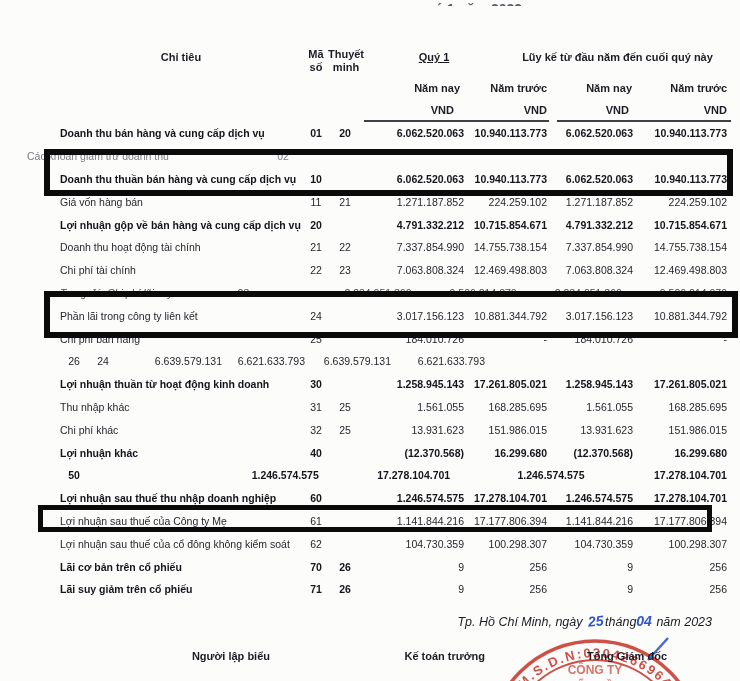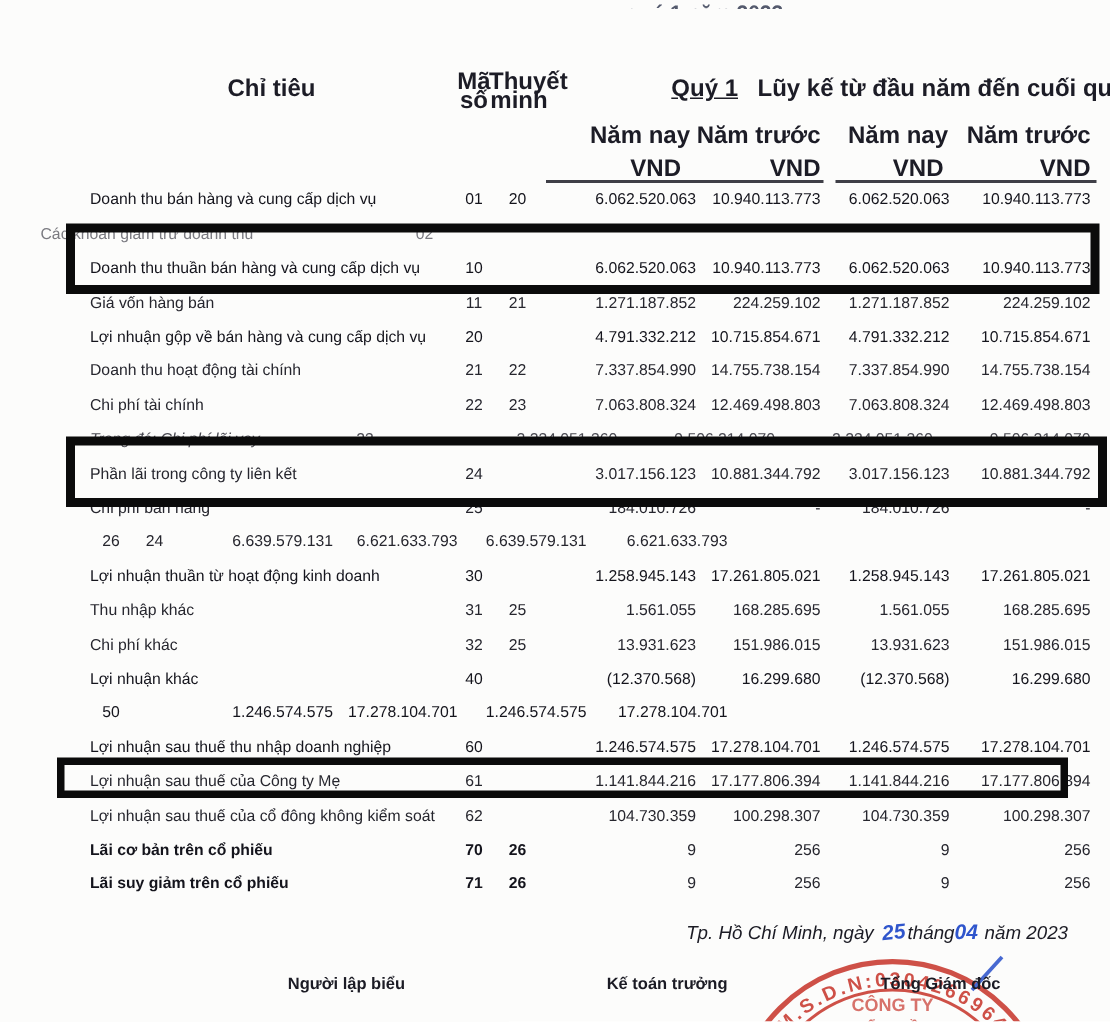--- a/index.html
+++ b/index.html
@@ -7,25 +7,25 @@
   body { font-family:"Liberation Sans", sans-serif; }
   .page {
     position:relative; width:740px; height:681px;
     background:#fcfcfb; overflow:hidden; color:#23232b;
   }
   
   .title-clip { position:absolute; top:0; left:360px; width:220px; height:6px; overflow:hidden; text-align:center; }
   .title-clip span { display:inline-block; margin-top:-12px; font-size:14px; font-weight:bold; color:#545a6d; }
 
   
-  .hdr { position:absolute; font-weight:bold; font-size:16px; color:#1c1c26; white-space:nowrap; }
+  .hdr { position:absolute; font-weight:bold; font-size:11px; color:#1c1c26; white-space:nowrap; }
   .h-criteria { top:51px; left:60px; width:242px; text-align:center; }
   .h-code { top:48px; left:296px; width:40px; text-align:center; line-height:13px; }
   .h-note { top:48px; left:326px; width:40px; text-align:center; line-height:13px; }
-  .h-q1 { top:51px; left:352px; width:140px; text-align:right;text-decoration:underline; }
+  .h-q1 { top:51px; left:364px; width:140px; text-align:center;text-decoration:underline; }
   .h-ytd { top:51px; left:505px; width:225px; text-align:center; }
   .h-ny1 { top:82px; left:364px; width:96px; text-align:right; }
   .h-nt1 { top:82px; left:464px; width:83px; text-align:right; }
   .h-ny2 { top:82px; left:547px; width:85px; text-align:right; }
   .h-nt2 { top:82px; left:633px; width:94px; text-align:right; }
   .h-vnd1 { top:104px; left:364px; width:90px; text-align:right; }
   .h-vnd2 { top:104px; left:464px; width:83px; text-align:right; }
   .h-vnd3 { top:104px; left:547px; width:82px; text-align:right; }
   .h-vnd4 { top:104px; left:633px; width:94px; text-align:right; }
   .rule { position:absolute; top:120px; height:2px; background:#3f3f47; }
@@ -36,21 +36,21 @@
   .rows { position:absolute; top:122px; left:0; width:740px; }
   .row { display:flex; align-items:center; height:22.8px; padding-left:60px; padding-right:13px; font-size:10.5px; color:#26262e; }
   .c { white-space:nowrap; }
   .c.label { width:242px; }
   .c.code  { width:28px; text-align:center; }
   .c.note  { width:30px; text-align:center; }
   .c.v1 { width:104px; text-align:right; }
   .c.v2 { width:83px;  text-align:right; }
   .c.v3 { width:86px;  text-align:right; }
   .c.v4 { width:94px;  text-align:right; }
-  .row.bold { font-weight:normal; color:#14141c; }
+  .row.bold { font-weight:bold; color:#14141c;justify-content:space-between; }
   .row.bold-label .label, .row.bold-label .code, .row.bold-label .note { font-weight:bold; color:#14141c; }
   .row.italic .label { font-style:italic; }
   .row.italic { color:#4a4a52;gap:38px; }
   .row.faded { color:#7a7a80;padding-left:27px; }
 
   
   .hibox { position:absolute; border:6px solid #0b0b0b; background:transparent; z-index:5; }
   .hibox.b1 { left:44px; top:149px; width:689px; height:47px; }
   .hibox.b2 { left:44px; top:291px; width:694px; height:47px; }
   .hibox.b3 { left:38px; top:505px; width:674px; height:27px; border-width:5px; }

